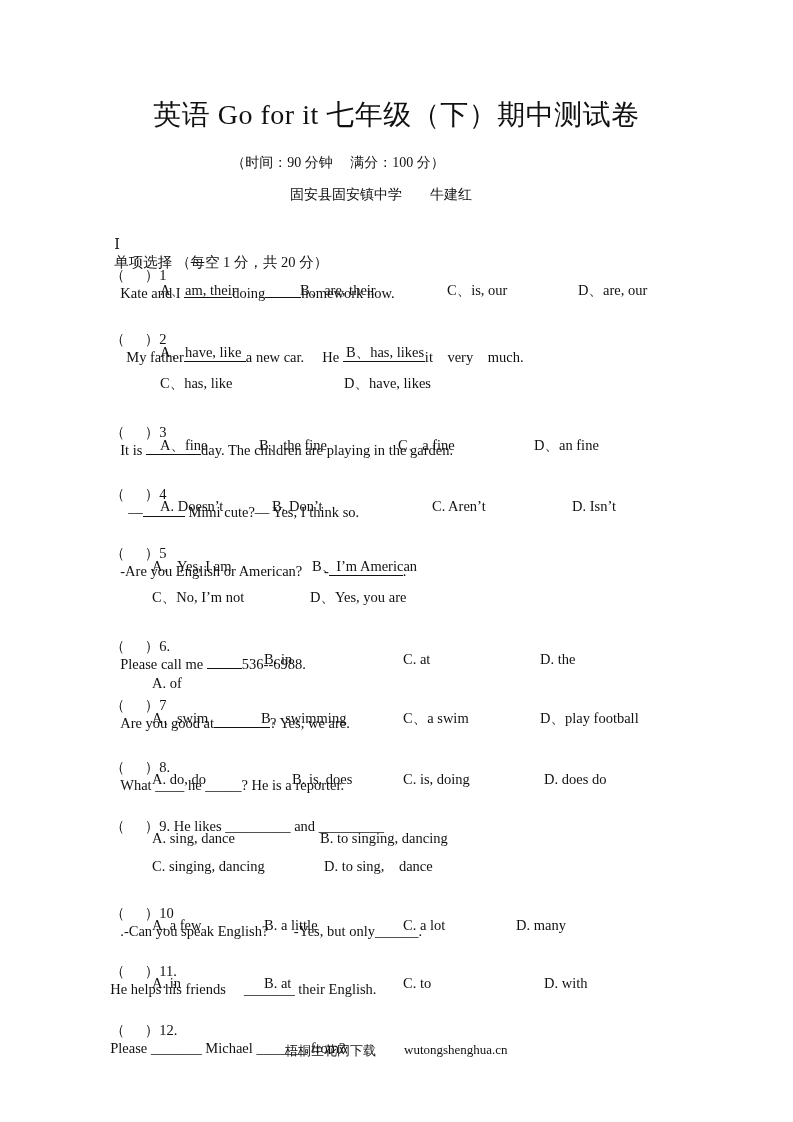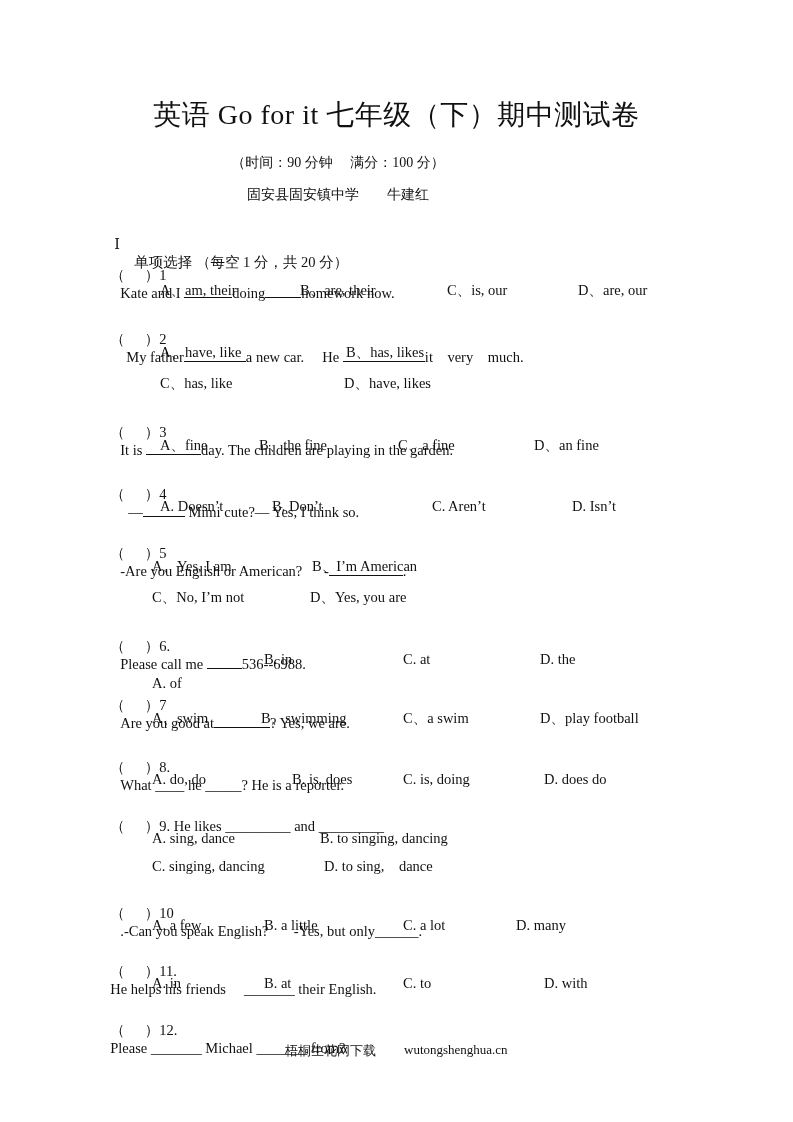--- a/index.html
+++ b/index.html
@@ -10,25 +10,25 @@
   .sub { font-size: 14px; left: 0; width: 676px; text-align: center; }
   .txt { font-size: 14.5px; line-height: 18px; }
   .blank { display: inline-block; border-bottom: 1px solid #111; height: 13px; vertical-align: baseline; }
   .footer { font-size: 13px; }
 </style>
 </head>
 <body>
 
 <div class="abs title">英语 Go for it 七年级（下）期中测试卷</div>
 <div class="abs sub" style="top:154px;">（时间：90 分钟     满分：100 分）</div>
-<div class="abs sub" style="top:186px;">固安县固安镇中学        牛建红</div>
+<div class="abs sub" style="top:186px;padding-left:43px;">固安县固安镇中学        牛建红</div>
 
 <div class="abs txt" style="left:107px; top:217px;">
   <span>Ⅰ</span>
-  <span style="margin-left:20px;">单项选择 （每空 1 分，共 20 分）</span>
+  <span style="margin-left:0;">单项选择 （每空 1 分，共 20 分）</span>
 </div>
 
 <div class="abs txt" style="left:103px; top:248px;">
   <span>（</span><span style="display:inline-block;width:20px;"></span><span>）</span><span>1</span>
   <span style="margin-left:10px;">Kate and I </span><span class="blank" style="width:48px;"></span><span>doing</span><span class="blank" style="width:36px;"></span><span>homework now.</span>
 </div>
 <div class="abs txt" style="left:160px; top:281px;">A、am, their</div>
 <div class="abs txt" style="left:300px; top:281px;">B、are, their</div>
 <div class="abs txt" style="left:447px; top:281px;">C、is, our</div>
 <div class="abs txt" style="left:578px; top:281px;">D、are, our</div>

